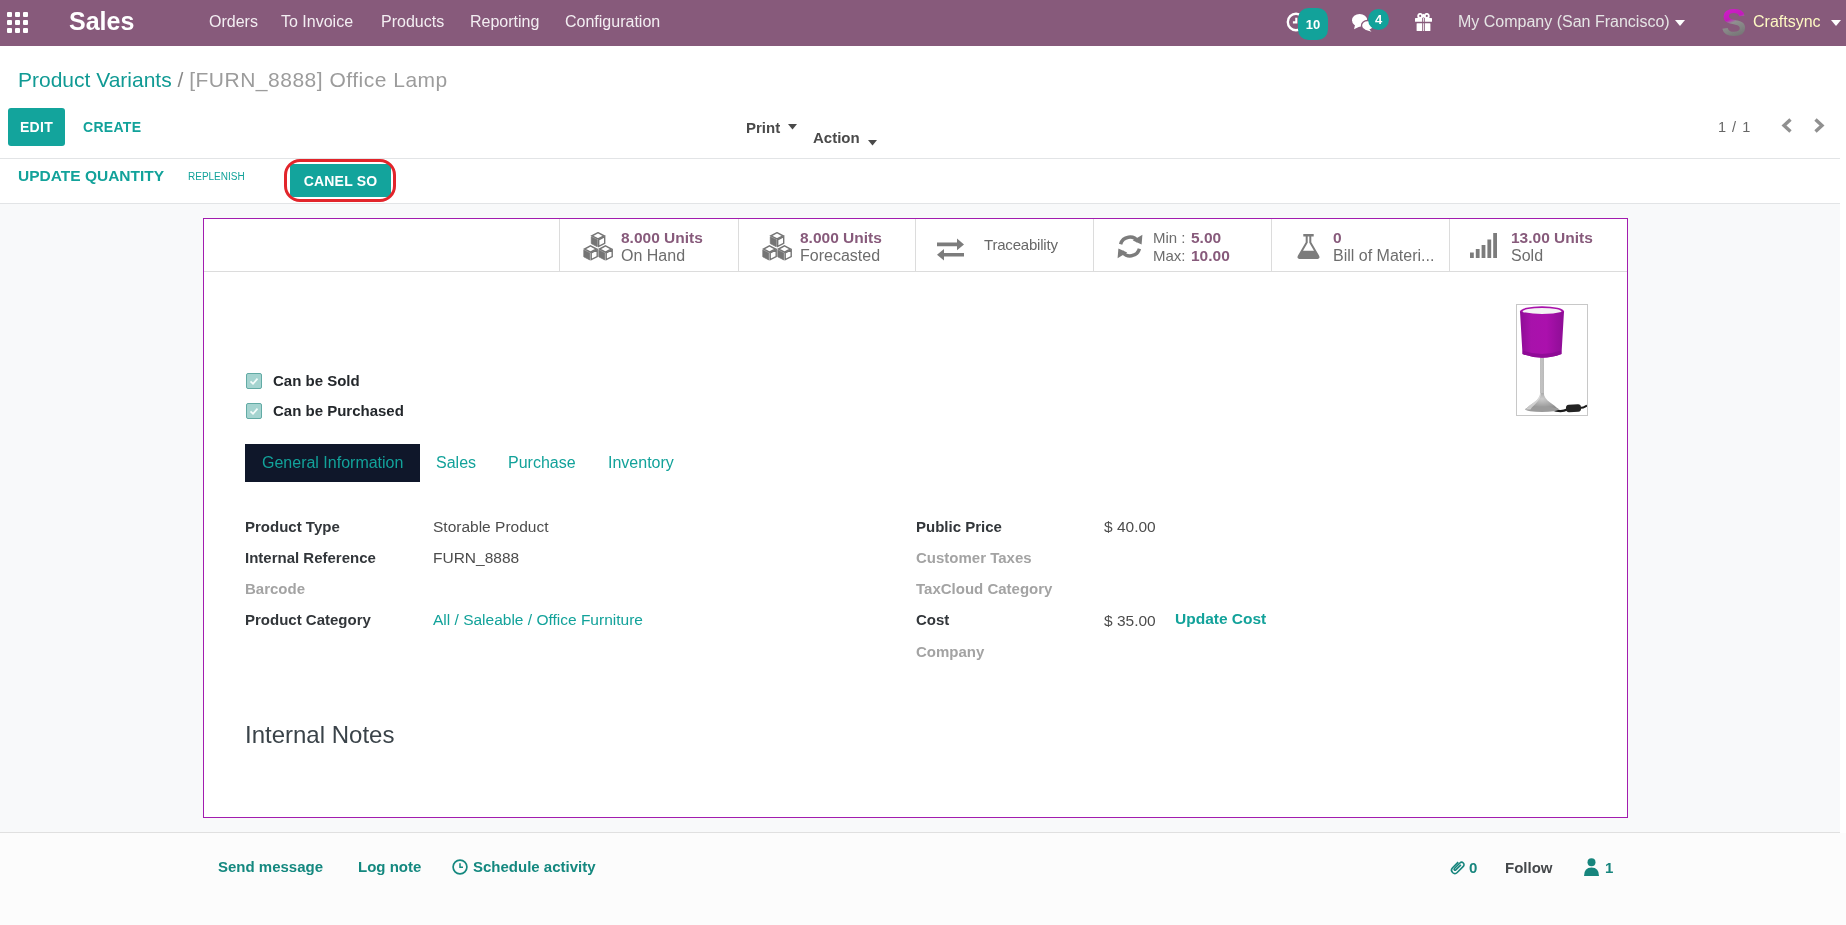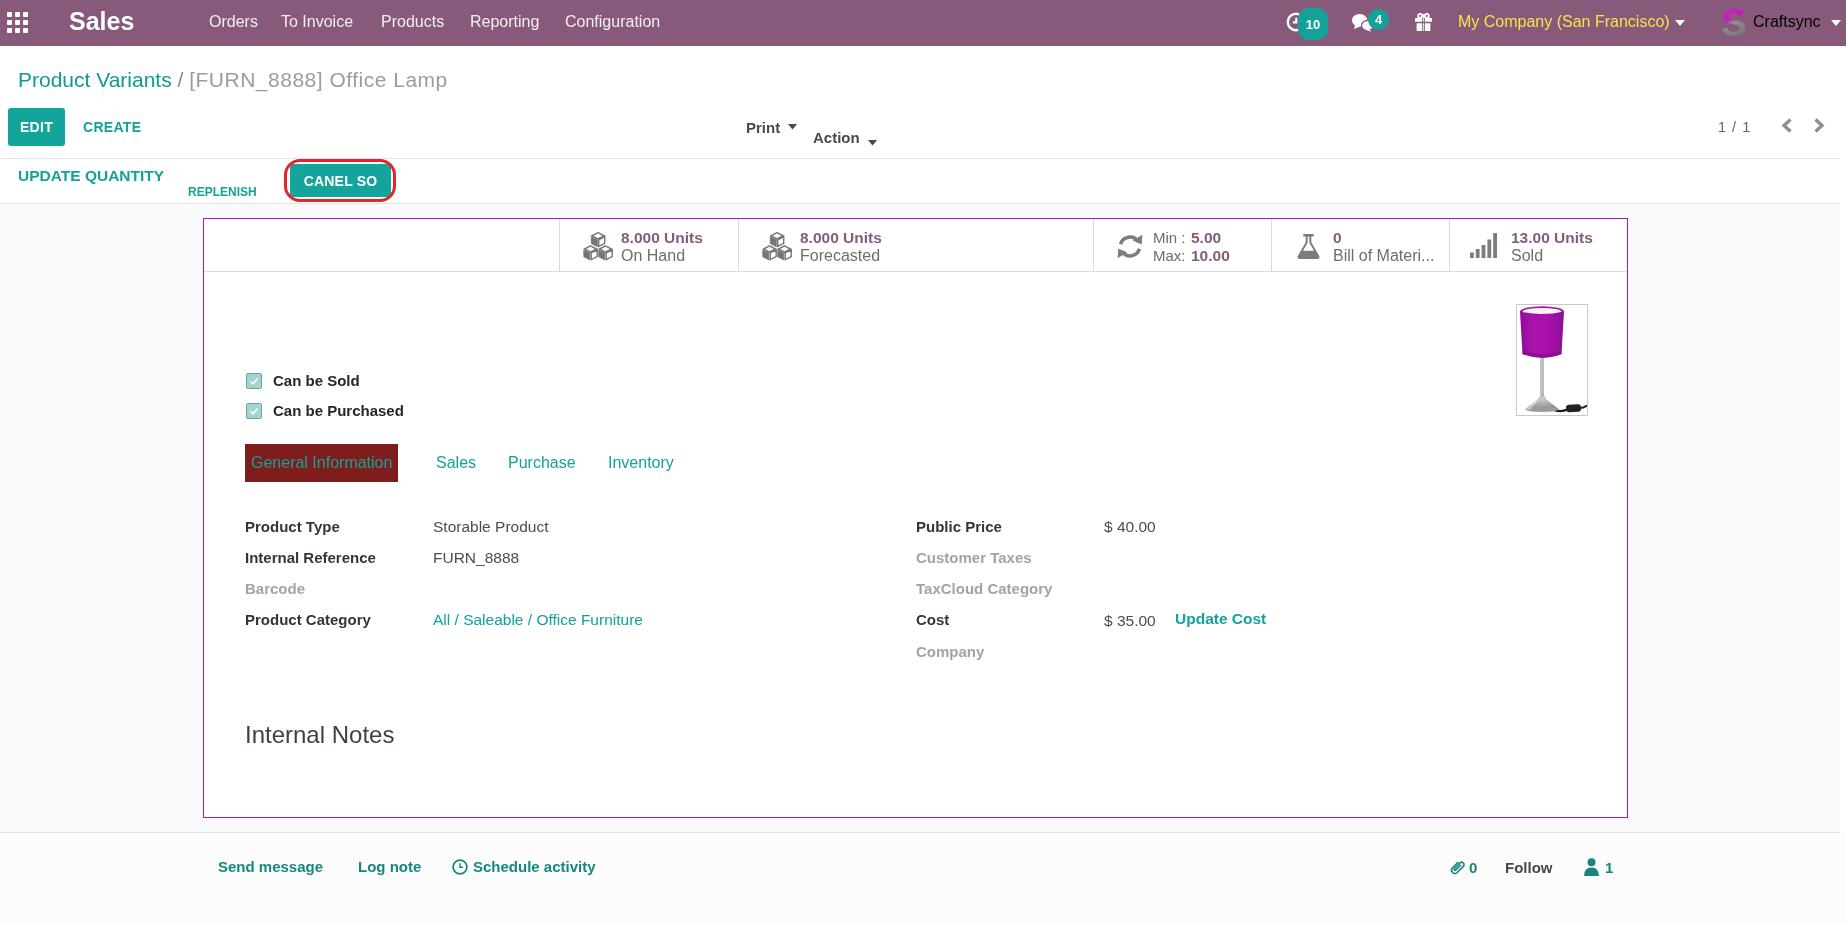--- a/index.html
+++ b/index.html
@@ -63,37 +63,37 @@
     <g fill="#fff">
       <path d="M8 2.2 L9.5 5 L11 2.2 L9.5 0.8 Z"></path>
       <rect x="1" y="5" width="17" height="3.8" rx="0.6"></rect>
       <rect x="2.6" y="10.2" width="13.8" height="7.8" rx="0.6"></rect>
     </g>
     <g fill="#875A7B">
       <rect x="8.2" y="5" width="0.9" height="13"></rect>
       <rect x="9.9" y="5" width="0.9" height="13"></rect>
     </g>
   </svg>
-  <div class="item" style="left:1458px;top:13px;color:#fde047">My Company (San Francisco)</div>
+  <div class="item" style="left:1458px;top:13px;color:#e5e5e5">My Company (San Francisco)</div>
   <svg class="abs" style="left:1675px;top:20px" width="10" height="7">
       <path d="M0 0 L10 0 L5 6 Z" fill="#fff"></path>
     </svg>
 
   <svg class="abs" style="left:1718px;top:5px" width="32" height="38" viewBox="0 0 32 38">
     <defs>
         <linearGradient id="slog" x1="0.2" y1="0" x2="0.45" y2="1">
       <stop offset="0" stop-color="#d71fd0"></stop>
           <stop offset="0.42" stop-color="#c21bbb"></stop>
           <stop offset="0.52" stop-color="#909090"></stop>
           <stop offset="1" stop-color="#6d6d6d"></stop>
     </linearGradient>
       </defs>
     <text x="16" y="31" text-anchor="middle" font-family="Liberation Sans,sans-serif" font-size="38" font-weight="bold" fill="url(#slog)">S</text>
   </svg>
-  <div class="item" style="left:1753px;top:13px;color:#000000">Craftsync</div>
+  <div class="item" style="left:1753px;top:13px;color:#fef9c3">Craftsync</div>
   <svg class="abs" style="left:1831px;top:20px" width="10" height="7">
       <path d="M0 0 L10 0 L5 6 Z" fill="#fff"></path>
     </svg>
 </div>
 
 <div class="abs" style="left:18px;top:68px;font-size:21px;white-space:nowrap">
   <span style="color:#109a94">Product Variants</span><span style="color:#888"> / </span><span style="color:#9c9c9c;letter-spacing:0.5px">[FURN_8888] Office Lamp</span>
 </div>
 
 <div class="btn-teal" style="left:8px;top:108px;width:57px;height:38px;font-size:14px;letter-spacing:0.3px">EDIT</div>
@@ -111,21 +111,21 @@
 <div class="abs" style="left:1718px;top:119px;font-size:14.5px;color:#666;letter-spacing:1px">1 / 1</div>
 <svg class="abs" style="left:1780px;top:118px" width="13" height="15">
     <path d="M10.5 1.5 L4 7.5 L10.5 13.5" fill="none" stroke="#909090" stroke-width="3.4"></path>
   </svg>
 <svg class="abs" style="left:1813px;top:118px" width="13" height="15">
     <path d="M2.5 1.5 L9 7.5 L2.5 13.5" fill="none" stroke="#909090" stroke-width="3.4"></path>
   </svg>
 <div class="hline" style="top:158px"></div>
 
 <div class="abs" style="left:18px;top:154px;height:44px;display:flex;align-items:center;color:#12a29a;font-weight:bold;font-size:15.5px">UPDATE QUANTITY</div>
-<div class="abs" style="left:188px;top:170px;height:44px;display:flex;align-items:center;color:#12a29a;font-weight:bold;font-size:12px">REPLENISH</div>
+<div class="abs" style="left:188px;top:154px;height:44px;display:flex;align-items:center;color:#12a29a;font-weight:normal;font-size:10px">REPLENISH</div>
 <div class="btn-teal" style="left:290px;top:164px;width:101px;height:33px;font-size:14px;letter-spacing:0.2px">CANEL SO</div>
 <div class="abs" style="left:284px;top:159px;width:112px;height:43px;border:3.5px solid #e2252b;border-radius:16px"></div>
 <div class="hline" style="top:203px"></div>
 
 <div class="abs" style="left:0;top:204px;width:1840px;height:629px;background:#f8f9fa"></div>
 <div class="hline" style="top:832px;background:#e0e0e0"></div>
 <div class="abs" style="left:0;top:833px;width:1846px;height:92px;background:#fcfcfc"></div>
 
 <div class="abs" id="card" style="left:203px;top:218px;width:1425px;height:600px;background:#fff;border:1px solid #a21caf">
 
@@ -159,20 +159,31 @@
           <use href="#cb" x="0.5" y="13.2"></use>
           <use href="#cb" x="15.5" y="13.2"></use>
         </g>
     </svg>
     <div class="abs" style="left:61px;top:10px">
         <div class="statline1">8.000 Units</div>
         <div class="statline2">Forecasted</div>
       </div>
   </div>
 
+  <div class="abs" style="left:711px;top:0;width:178px;height:53px;border-left:1px solid #dcdcdc">
+    <svg class="abs" style="left:21px;top:19px" width="27" height="23" viewBox="0 0 27 23">
+      <g fill="#7c7c7c">
+        <path d="M0 4.6 H20 V0.6 L27 6.4 L20 12.2 V8.2 H0 Z"></path>
+        <path d="M27 14.9 H7 V10.9 L0 16.7 L7 22.5 V18.5 H27 Z"></path>
+      </g>
+    </svg>
+    <div class="abs" style="left:68px;top:17px">
+        <div style="font-size:15px;color:#686868;letter-spacing:-0.2px">Traceability</div>
+      </div>
+  </div>
 
   <div class="abs" style="left:889px;top:0;width:178px;height:53px;border-left:1px solid #dcdcdc">
     <svg class="abs" style="left:23px;top:15px" width="26" height="25" viewBox="0 0 26 25">
       <g stroke="#7c7c7c" stroke-width="3.4" fill="none">
         <path d="M3.6 10.2 A9.6 9.6 0 0 1 21 7.6"></path>
         <path d="M22.4 14.8 A9.6 9.6 0 0 1 5 17.4"></path>
       </g>
       <g fill="#7c7c7c">
         <path d="M25.4 0.8 L24.6 10.4 L15.8 6.6 Z"></path>
         <path d="M0.6 24.2 L1.4 14.6 L10.2 18.4 Z"></path>
@@ -218,21 +229,21 @@
       </svg>
   </div>
   <div class="abs lbl" style="left:69px;top:153px;color:#24282c">Can be Sold</div>
   <div class="abs" style="left:42px;top:184px;width:16px;height:16px;background:#a5d4d0;border:1px solid #62aba5;border-radius:2px">
     <svg width="14" height="14" style="margin:0 0 2px 0">
         <path d="M3.5 7.3 L6 9.8 L10.5 4.6" fill="none" stroke="#f4fbfa" stroke-width="1.7"></path>
       </svg>
   </div>
   <div class="abs lbl" style="left:69px;top:183px;color:#24282c">Can be Purchased</div>
 
-  <div class="abs" style="left:41px;top:225px;height:38px;background:#7f1d1d;display:flex;align-items:center;padding:0 6px;color:#12a29a;font-size:16px">General Information</div>
+  <div class="abs" style="left:41px;top:225px;height:38px;background:#0f172a;display:flex;align-items:center;padding:0 17px;color:#12a29a;font-size:16px">General Information</div>
   <div class="abs" style="left:232px;top:225px;height:38px;display:flex;align-items:center;color:#12a29a;font-size:16px">Sales</div>
   <div class="abs" style="left:304px;top:225px;height:38px;display:flex;align-items:center;color:#12a29a;font-size:16px">Purchase</div>
   <div class="abs" style="left:404px;top:225px;height:38px;display:flex;align-items:center;color:#12a29a;font-size:16px">Inventory</div>
 
   <div class="abs lbl" style="left:41px;top:299px">Product Type</div>
   <div class="abs val" style="left:229px;top:299px">Storable Product</div>
   <div class="abs lbl" style="left:41px;top:330px">Internal Reference</div>
   <div class="abs val" style="left:229px;top:330px">FURN_8888</div>
   <div class="abs lbl-mut" style="left:41px;top:361px">Barcode</div>
   <div class="abs lbl" style="left:41px;top:392px">Product Category</div>

